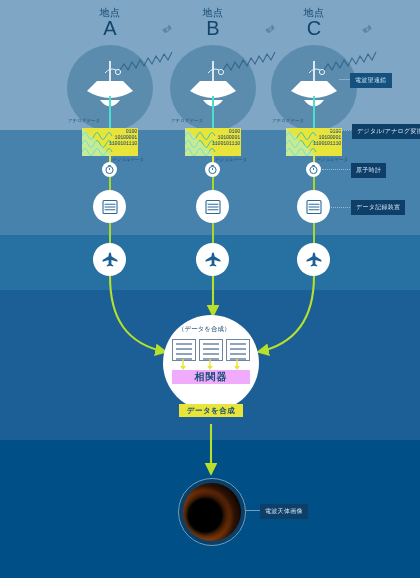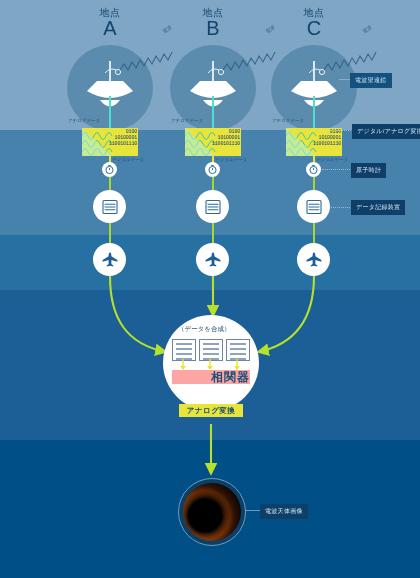--- a/index.html
+++ b/index.html
@@ -90,22 +90,22 @@
     position:absolute;font-size:6.5px;color:#17466e;white-space:nowrap;
   }
   .mini-rec{
     position:absolute;width:22px;height:20px;border:1px solid #6f86a3;
     background:#ffffff;
   }
   .mini-rec i{
     display:block;height:2px;background:#8fa3bb;margin:3px 3px 0 3px;
   }
   #correlator-bar{
-    position:absolute;background:#fca5a5;color:#174f77;
-    font-size:12px;font-weight:bold;text-align:right;
+    position:absolute;background:#f0abfc;color:#174f77;
+    font-size:10px;font-weight:bold;text-align:center;
     line-height:14px;letter-spacing:1px;
   }
 
   
   #analysis-box{
     position:absolute;background:#e9e43a;color:#174f77;
     font-size:7.5px;font-weight:bold;text-align:center;line-height:13px;
     letter-spacing:.5px;
   }
 
@@ -402,19 +402,19 @@
     <path d="M13 0 L13 9" stroke="#e9e43a" stroke-width="1.4"></path>
       <path d="M10 7 L13 11 L16 7 Z" fill="#e9e43a"></path>
     <path d="M40 0 L40 9" stroke="#e9e43a" stroke-width="1.4"></path>
       <path d="M37 7 L40 11 L43 7 Z" fill="#e9e43a"></path>
     <path d="M67 0 L67 9" stroke="#e9e43a" stroke-width="1.4"></path>
       <path d="M64 7 L67 11 L70 7 Z" fill="#e9e43a"></path>
   </svg>
 
   <div id="correlator-bar" style="left:172px;top:370px;width:78px;height:14px;">相関器</div>
 
-  <div id="analysis-box" style="left:179px;top:404px;width:64px;height:13px;">アナログ変換</div>
+  <div id="analysis-box" style="left:179px;top:404px;width:64px;height:13px;">データを合成</div>
 
   <div id="bh-outer" style="left:178px;top:478px;">
     <div id="bh-ring"></div>
   </div>
 
 </div>
 
 </body></html>

